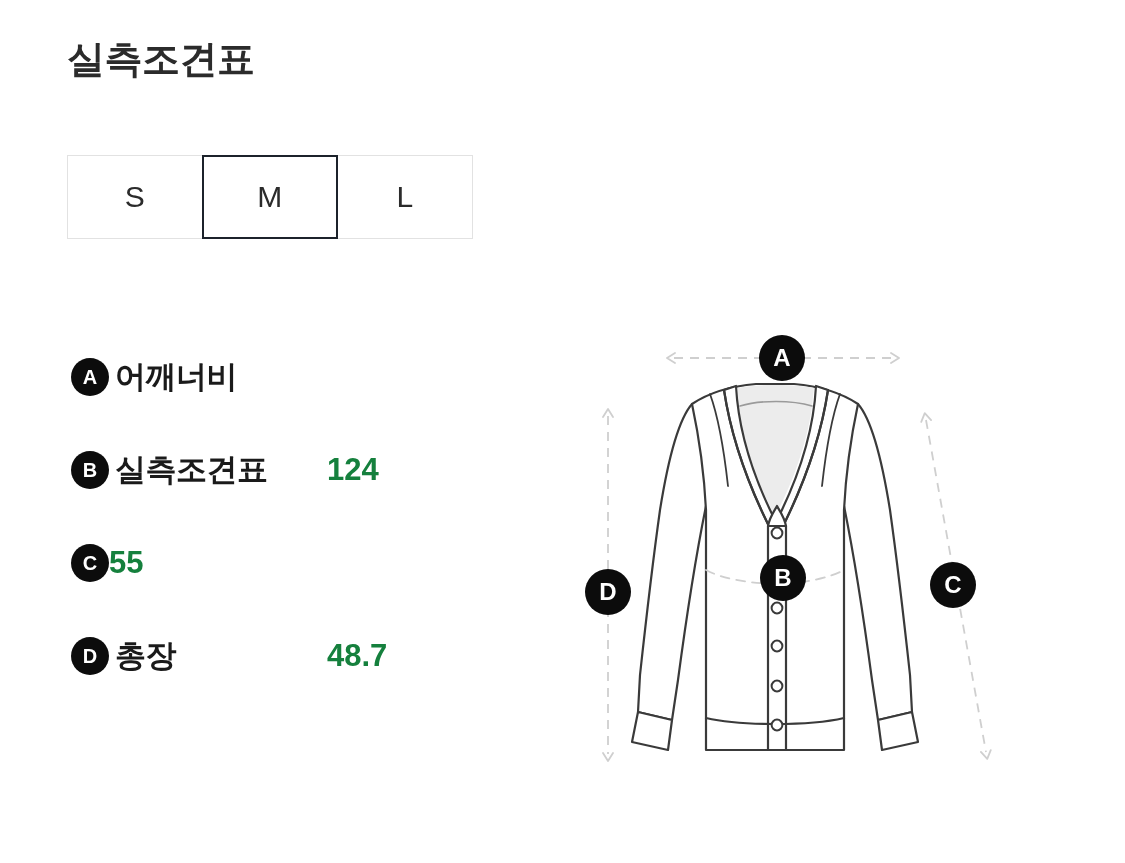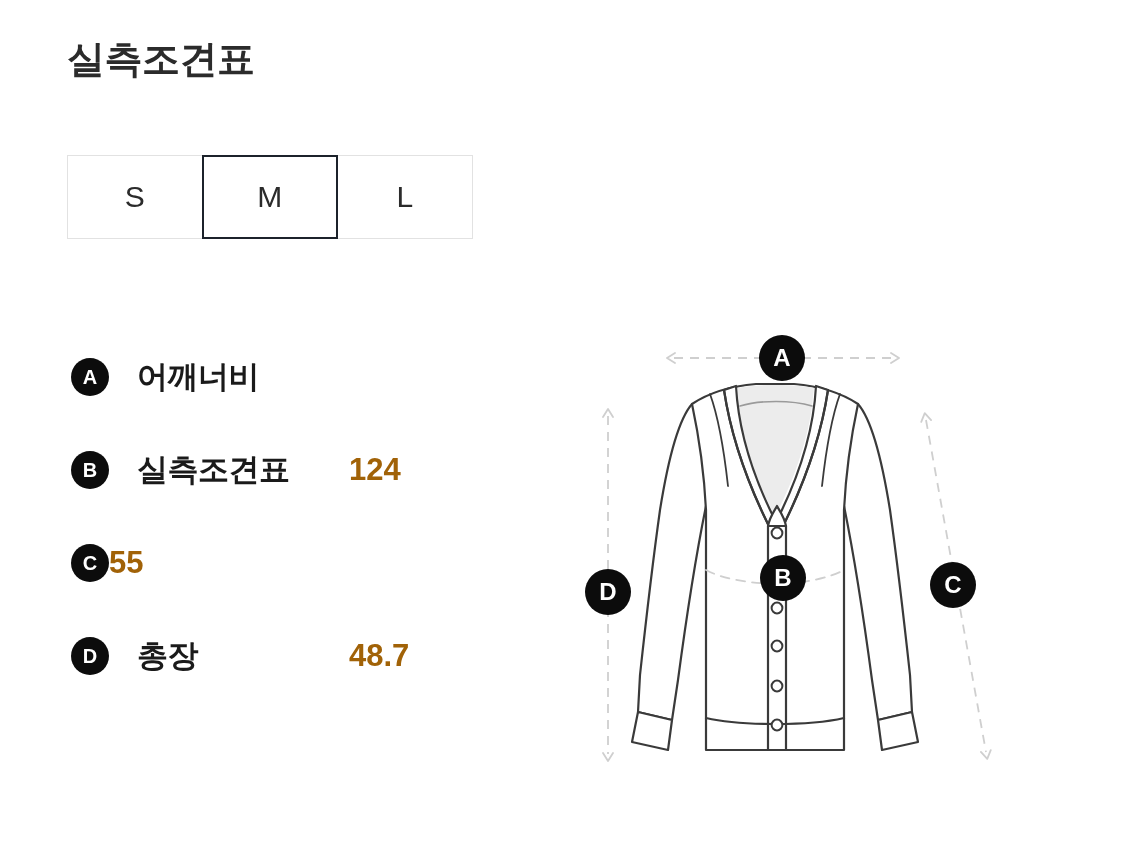--- a/index.html
+++ b/index.html
@@ -90,32 +90,32 @@
     color: #ffffff;
     display: flex;
     align-items: center;
     justify-content: center;
     font-size: 20px;
     font-weight: bold;
     line-height: 1;
     letter-spacing: 0;
   }
   .measure-label {
-    margin-left: 28px;
+    margin-left: 6px;
     font-size: 31px;
     font-weight: bold;
     color: #1a1a1a;
     letter-spacing: -0.5px;
     white-space: nowrap;
     width: 212px;
   }
   .measure-value {
     font-size: 31px;
     font-weight: bold;
-    color: #a16207;
+    color: #15803d;
     letter-spacing: 0;
     white-space: nowrap;
   }
 
   
   .diagram {
     position: absolute;
     left: 560px;
     top: 320px;
     width: 460px;

